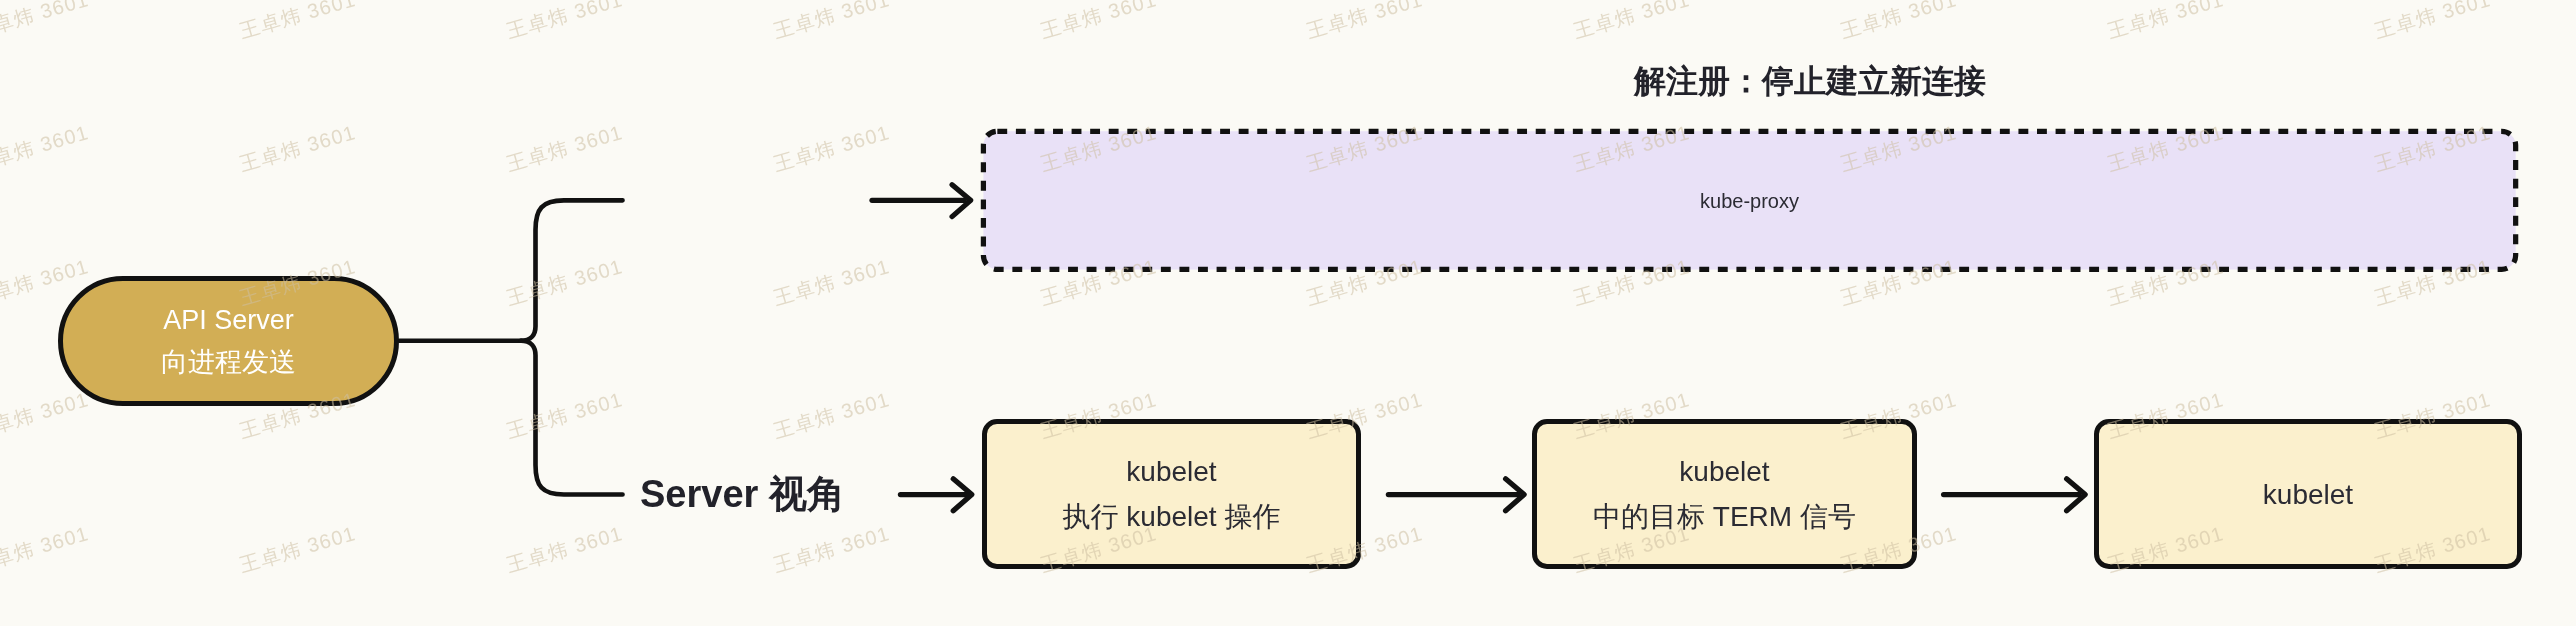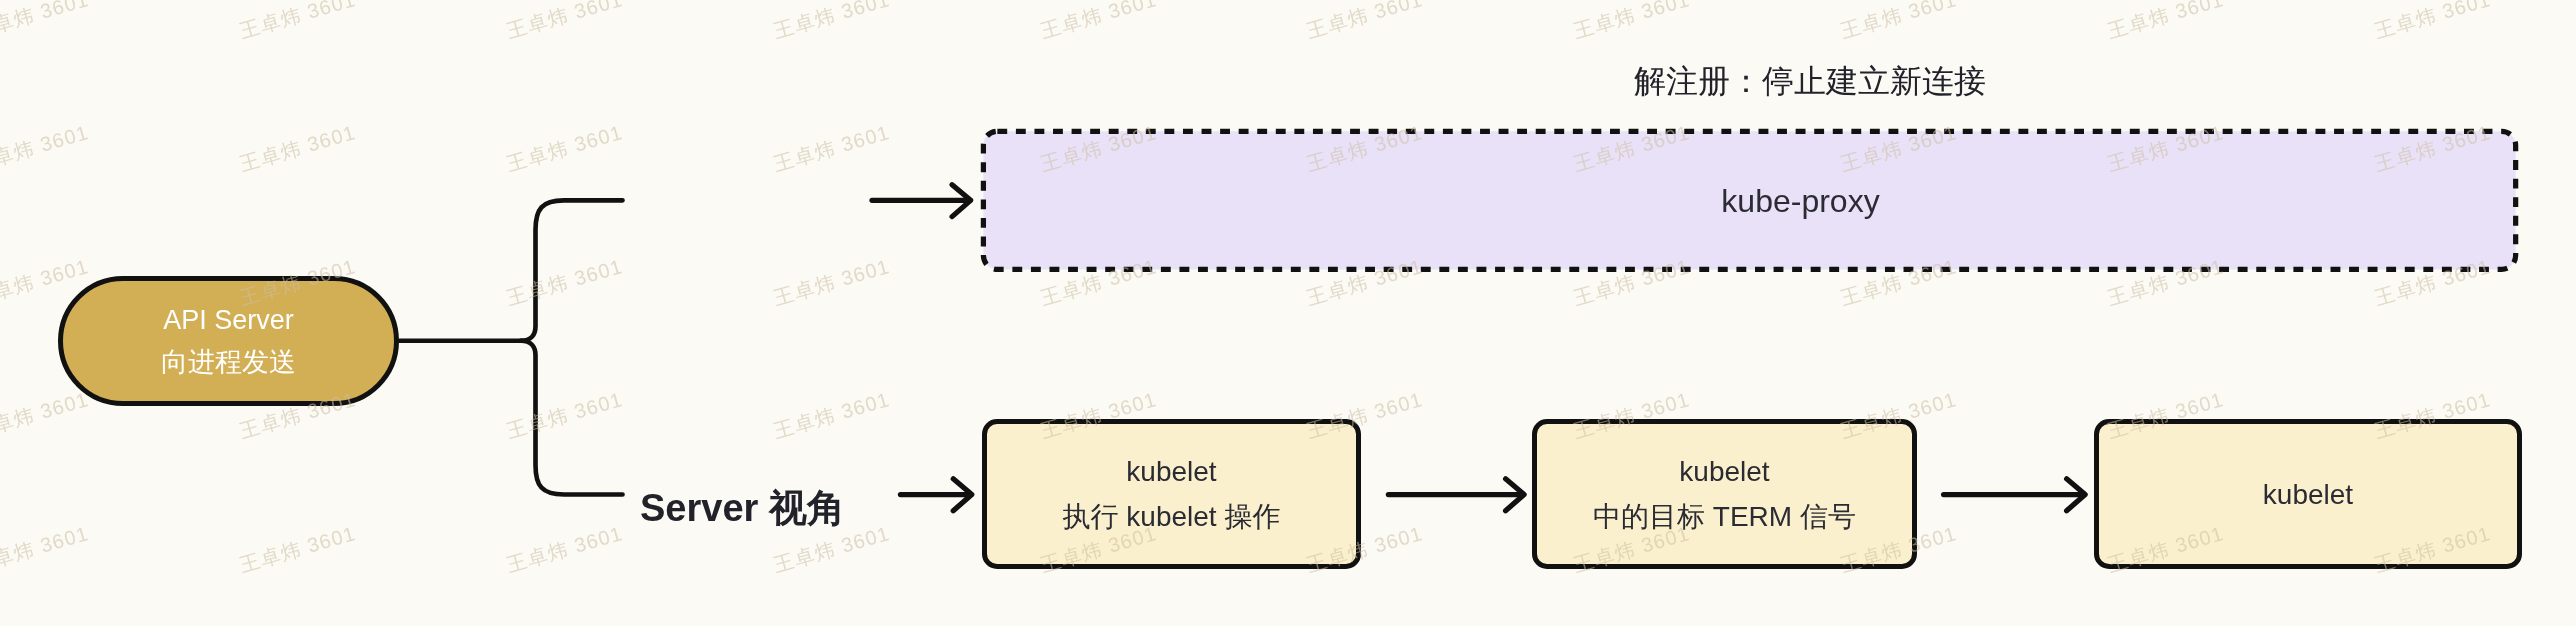--- a/index.html
+++ b/index.html
@@ -26,34 +26,34 @@
     background:var(--root-fill);display:flex;flex-direction:column;
     align-items:center;justify-content:center;
     color:#ffffff;font-size:27px;line-height:42px;font-weight:500;text-align:center;
   }
 
   .branch-label{
     position:absolute;left:640px;font-size:38px;font-weight:bold;
     color:var(--label-ink);line-height:46px;white-space:nowrap;
   }
   .branch-label.client{top:177px;}
-  .branch-label.server{top:471px;margin-top:14px;}
+  .branch-label.server{top:471px;}
 
   .annotation{
-    position:absolute;left:1634px;top:63px;font-size:32px;font-weight:normal;
+    position:absolute;left:1634px;top:63px;font-size:32px;font-weight:bold;
     color:var(--label-ink);line-height:36px;white-space:nowrap;
   }
 
   .flow-box{
     position:absolute;box-sizing:border-box;display:flex;flex-direction:column;
     align-items:center;justify-content:center;text-align:center;color:var(--ink);
   }
   .kube-proxy-box{
-    left:1032px;top:129px;width:1537px;height:143px;
-    font-size:32px;line-height:46px;
+    left:981px;top:129px;width:1537px;height:143px;
+    font-size:20px;line-height:46px;
     
   }
   .step-box{
     border:5.8px solid var(--stroke);border-radius:15px;background:var(--step-fill);
     top:419px;height:150px;font-size:28px;line-height:45px;
   }
   .step-box.s1{left:982px;width:379px;}
   .step-box.s2{left:1532px;width:385px;}
   .step-box.s3{left:2094px;width:428px;}
 

